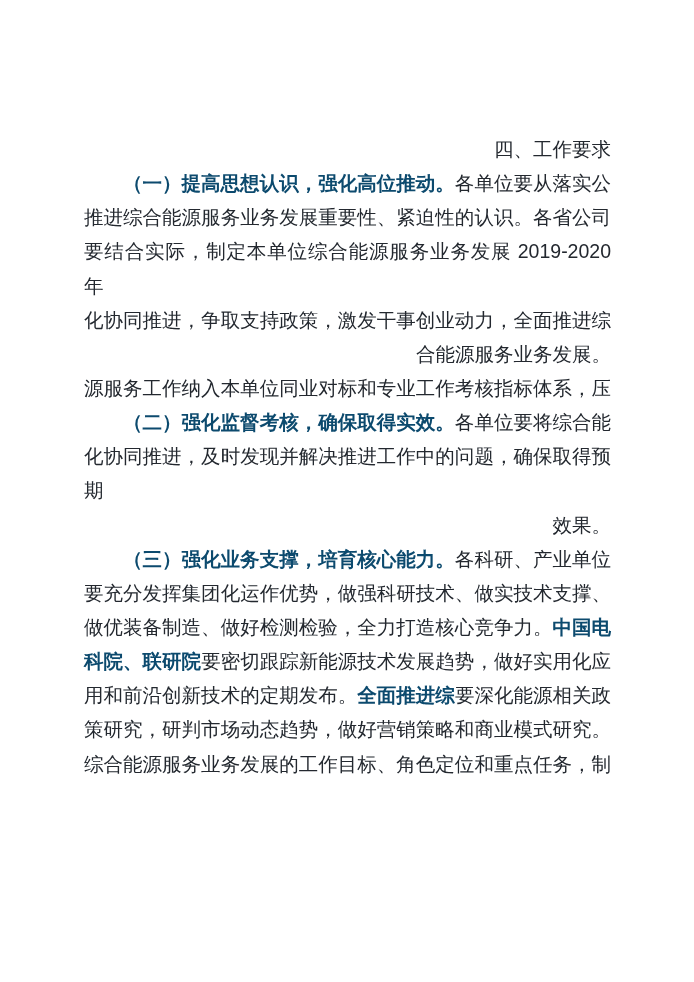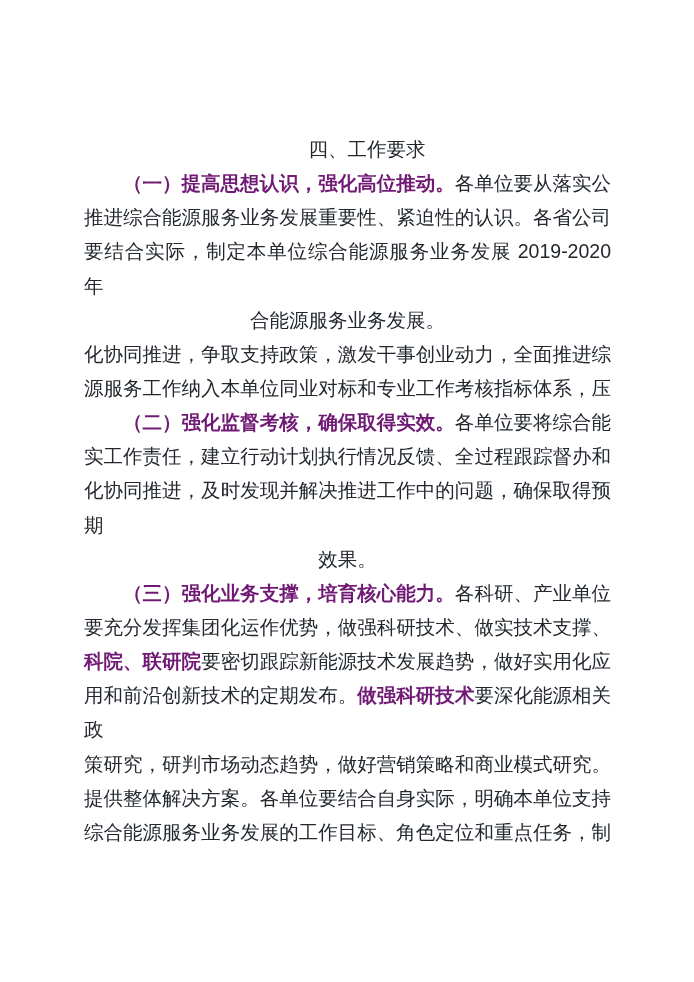--- a/index.html
+++ b/index.html
@@ -17,51 +17,50 @@
   .doc {
     position: absolute;
     left: 84px; top: 132px;
     width: 527px;
     color: #23282f;
     font-size: 19.5px;
     line-height: 34.14px;
     letter-spacing: 0;
   }
   .para { margin: 0; padding: 0; }
-  .line { text-align: center; white-space: normal; }
+  .line { text-align: right; white-space: normal; }
   .line.just { text-align: justify; text-align-last: justify; text-justify: inter-ideograph; }
   .line.first { text-indent: 2em; }
   .run { font-weight: 400; }
-  .run.bold { font-weight: 700; color: #701a75; }
+  .run.bold { font-weight: 700; color: #0c4a6e; }
 </style>
 </head>
 <body>
 
 <div class="page">
   <div class="doc" style="color: rgb(35, 40, 47);">
       <div class="para">
         <div class="line first"><span class="run">四、工作要求</span></div>
       </div>
       <div class="para">
         <div class="line first just"><span class="run bold">（一）提高思想认识，强化高位推动。</span><span class="run">各单位要从落实公</span></div>
         <div class="line just"><span class="run">推进综合能源服务业务发展重要性、紧迫性的认识。各省公司</span></div>
         <div class="line just"><span class="run">要结合实际，制定本单位综合能源服务业务发展 2019-2020 年</span></div>
+        <div class="line just"><span class="run">化协同推进，争取支持政策，激发干事创业动力，全面推进综</span></div>
         <div class="line"><span class="run">合能源服务业务发展。</span></div>
-        <div class="line just"><span class="run">化协同推进，争取支持政策，激发干事创业动力，全面推进综</span></div>
       </div>
       <div class="para">
         <div class="line just"><span class="run">源服务工作纳入本单位同业对标和专业工作考核指标体系，压</span></div>
         <div class="line first just"><span class="run bold">（二）强化监督考核，确保取得实效。</span><span class="run">各单位要将综合能</span></div>
-        <div class="line just"><span class="run">实工作责任，建立行动计划执行情况反馈、全过程跟踪督办和</span></div>
         <div class="line just"><span class="run">化协同推进，及时发现并解决推进工作中的问题，确保取得预期</span></div>
         <div class="line"><span class="run">效果。</span></div>
       </div>
       <div class="para">
         <div class="line first just"><span class="run bold">（三）强化业务支撑，培育核心能力。</span><span class="run">各科研、产业单位</span></div>
         <div class="line just"><span class="run">要充分发挥集团化运作优势，做强科研技术、做实技术支撑、</span></div>
+        <div class="line just"><span class="run">做优装备制造、做好检测检验，全力打造核心竞争力。</span><span class="run bold">中国电</span></div>
         <div class="line just"><span class="run bold">科院、联研院</span><span class="run">要密切跟踪新能源技术发展趋势，做好实用化应</span></div>
-        <div class="line just"><span class="run">用和前沿创新技术的定期发布。</span><span class="run bold">做强科研技术</span><span class="run">要深化能源相关政</span></div>
+        <div class="line just"><span class="run">用和前沿创新技术的定期发布。</span><span class="run bold">全面推进综</span><span class="run">要深化能源相关政</span></div>
         <div class="line just"><span class="run">策研究，研判市场动态趋势，做好营销策略和商业模式研究。</span></div>
-        <div class="line just"><span class="run">提供整体解决方案。各单位要结合自身实际，明确本单位支持</span></div>
         <div class="line just"><span class="run">综合能源服务业务发展的工作目标、角色定位和重点任务，制</span></div>
       </div>
     </div>
 </div>
 
 </body></html>

